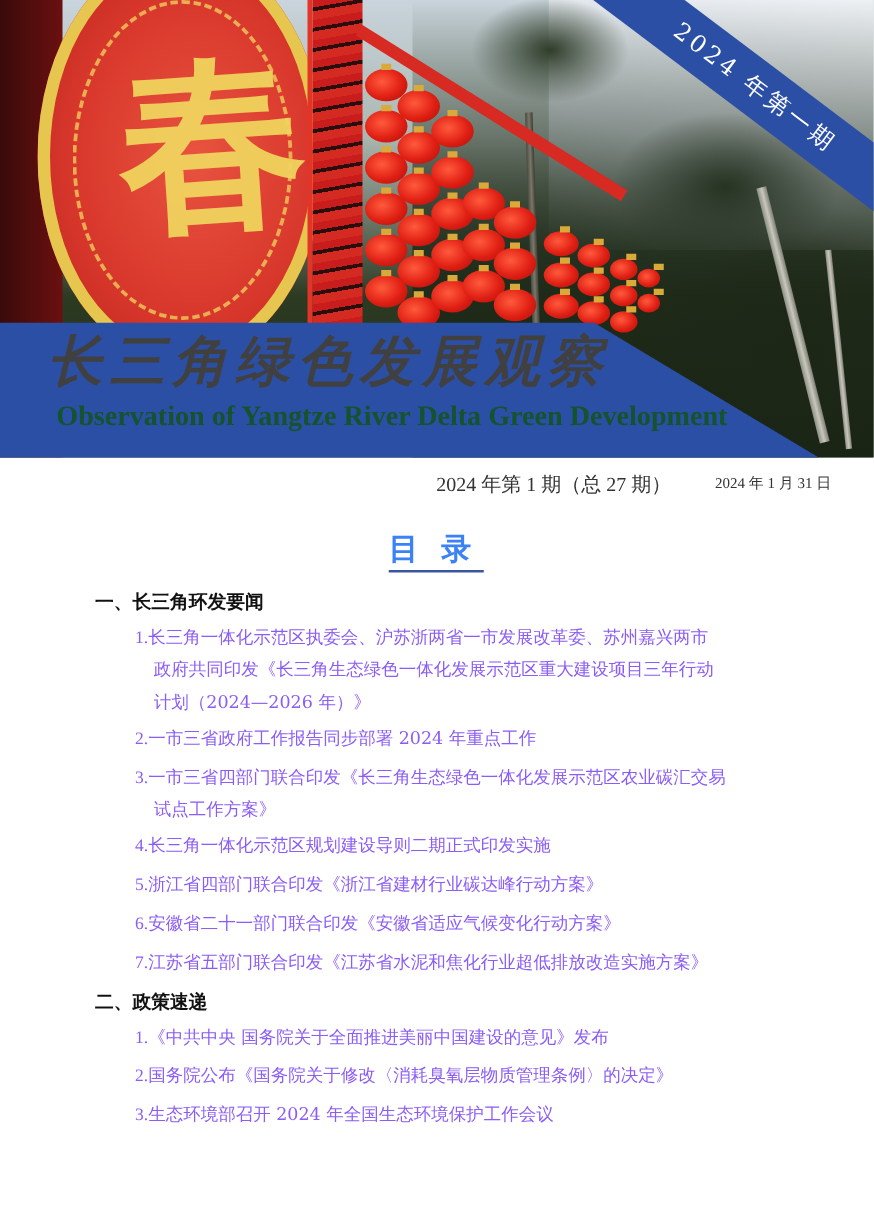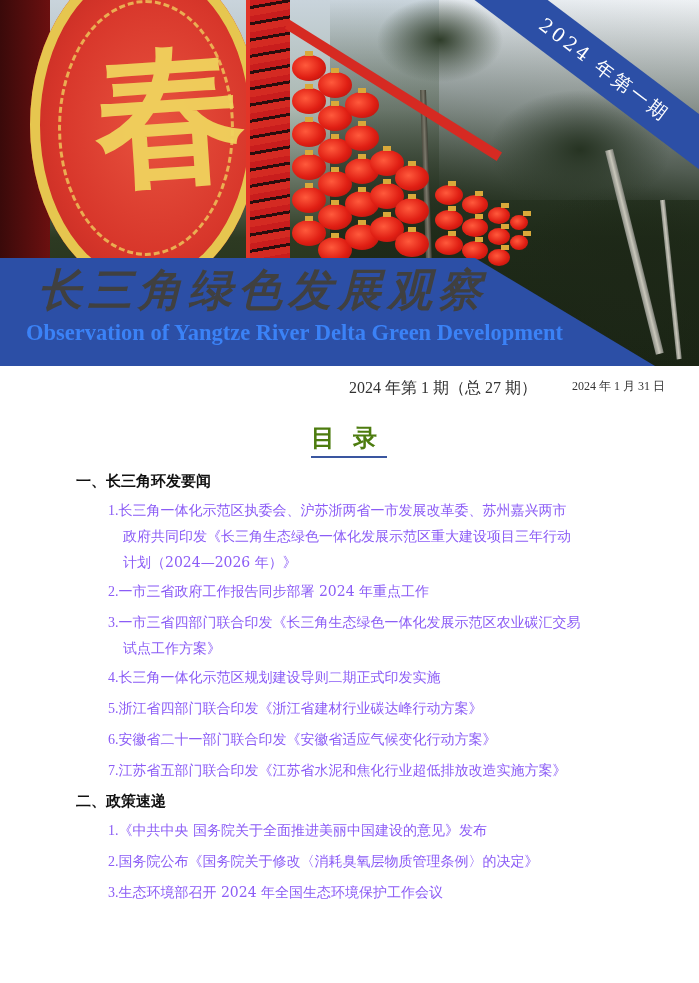--- a/index.html
+++ b/index.html
@@ -36,33 +36,33 @@
   
   .sash { position: absolute; right: -70px; top: 48px; width: 330px; height: 44px; background: #2c4fa6;
           transform: rotate(37deg); transform-origin: center; display: flex; align-items: center; justify-content: center; }
   .sash-text { color: #ffffff; font-size: 19px; letter-spacing: 3px; font-family: "DejaVu Serif", serif; }
 
   
   .banner { position: absolute; left: 0; top: 258px; width: 699px; height: 109px; }
   .banner svg { position: absolute; left: 0; top: 0; }
   .title-cn { position: absolute; left: 38px; top: 268px; font-size: 44px; color: #404040; letter-spacing: 6px;
               font-family: "DejaVu Serif", serif; font-weight: bold; font-style: italic; line-height: 1; }
-  .title-en { position: absolute; left: 26px; top: 322px; font-size: 22.5px; color: #3b82f6; font-weight: bold;
+  .title-en { position: absolute; left: 45px; top: 322px; font-size: 22.5px; color: #14532d; font-weight: bold;
               font-family: "Liberation Serif", "DejaVu Serif", serif; letter-spacing: 0px; line-height: 1; }
 
   
   .meta { position: absolute; top: 378px; left: 0; width: 699px; height: 16px; font-size: 11px; color: #333; }
   .meta span { position: absolute; top: 0; white-space: nowrap; }
   .meta .org { left: 47px; font-family: "DejaVu Sans", sans-serif; font-size: 10.5px; }
   .meta .issue { left: 349px; font-family: "Liberation Serif", serif; font-size: 16px; }
   .meta .date { left: 572px; font-family: Liberation Serif, serif; font-size: 12px; }
 
   
   .toc-title { position: absolute; left: 311px; top: 428px; font-size: 24px; font-weight: bold; letter-spacing: 18px;
-               font-family: Liberation Mono, monospace; color: #4d7c0f; line-height: 1; }
+               font-family: Liberation Sans, sans-serif; color: #3b82f6; line-height: 1; }
   .toc-underline { position: absolute; left: 311px; top: 456px; width: 76px; height: 2px; background: #3a56a0; }
 
   .section { position: absolute; left: 76px; font-size: 15px; font-weight: bold; font-family: "DejaVu Sans", sans-serif; color: #111; line-height: 1; }
   .item { position: absolute; left: 108px; font-size: 14px; color: #8b5cf6; font-family: "DejaVu Serif", "Liberation Serif", serif; line-height: 26px; white-space: nowrap; }
   .item .num { font-family: "Liberation Serif", serif; font-size: 14px; }
   .item .cont { position: absolute; left: 15px; white-space: nowrap; }
 </style>
 </head>
 <body>
 

